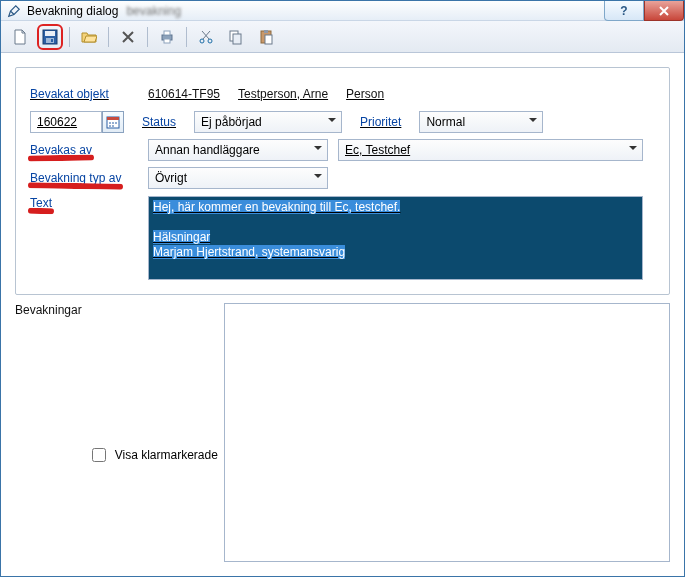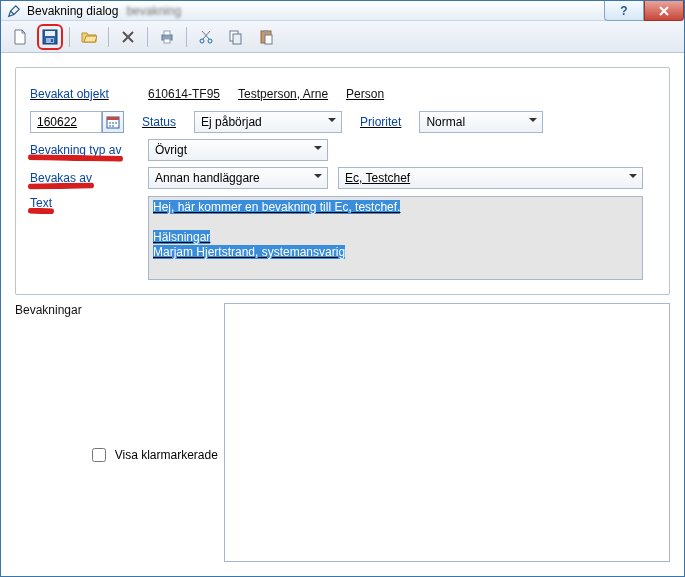--- a/index.html
+++ b/index.html
@@ -41,21 +41,21 @@
   input.text { height:22px; border:1px solid #a6b6cc; background:#fff; padding:0 6px; }
   .datewrap { display:flex; align-items:flex-start; }
   .iconbtn { width:22px; height:22px; border:1px solid #8aa2bf; background:linear-gradient(#f6fbff,#e2ecf6); display:flex; align-items:center; justify-content:center;}
   .statuslab, .priolab { color:#0845a3;text-align:right; }
   select, .combo { height:22px; border:1px solid #a6b6cc; background:linear-gradient(#fdfdfd,#eef2f7); padding:0 22px 0 6px; appearance:none; position:relative; }
   .combo-wrap { position:relative; display:inline-block; }
   .combo-wrap::after { content:""; position:absolute; right:6px; top:50%; transform:translateY(-50%); border:4px solid transparent; border-top-color:#333; }
   .combo-wide { width:120px; }
   .textarea-wrap { flex:1; }
   .hlspan { background:#3a8ddb; color:#fff; }
-  .fake-ta { width:100%; min-height:84px; border:1px solid #a6b6cc; padding:3px 4px; line-height:15px; overflow-y:scroll; background:#e5e5e5; white-space:pre-wrap; }
+  .fake-ta { width:100%; min-height:84px; border:1px solid #a6b6cc; padding:3px 4px; line-height:15px; overflow-y:scroll; background:#0c4a6e; white-space:pre-wrap; }
 
   .panel2 { display:flex; flex-direction:row; gap:6px; flex:1; }
   .panel2 .heading { color:#111; }
   .chkrow { display:flex; align-items:center; gap:6px;margin-top:44px; }
   input[type=checkbox]{ width:14px; height:14px; }
   .listbox { flex:1; border:1px solid #a6b6cc; background:#fff; }
 
 </style>
 </head>
 <body>
@@ -166,33 +166,33 @@
             </span>
           </span>
           <span class="statuslab">Status</span>
           <span class="combo-wrap"><select class="combo combo-wide" style="width:148px"><option>Ej påbörjad</option></select></span>
           <span class="priolab">Prioritet</span>
           <span class="combo-wrap"><select class="combo" style="width:124px"><option>Normal</option></select></span>
         </div>
       </div>
 
       <div class="row">
-        <div class="lab"><span class="redmark redmark2">Bevakning typ av</span></div>
-        <div class="val">
-          <span class="combo-wrap"><select class="combo" style="width:180px"><option>Övrigt</option></select></span>
-        </div>
-      </div>
-
-      <div class="row">
         <div class="lab"><span class="redmark">Bevakas av</span></div>
         <div class="val" style="gap:10px">
           <span class="combo-wrap"><select class="combo" style="width:180px"><option>Annan handläggare</option></select></span>
           <span class="combo-wrap" style="flex:1; display:flex">
               <select class="combo" style="flex:1; width:100%"><option>Ec, Testchef</option></select>
             </span>
+        </div>
+      </div>
+
+      <div class="row">
+        <div class="lab"><span class="redmark redmark2">Bevakning typ av</span></div>
+        <div class="val">
+          <span class="combo-wrap"><select class="combo" style="width:180px"><option>Övrigt</option></select></span>
         </div>
       </div>
 
       <div class="row" style="align-items:flex-start; margin-top:4px">
         <div class="lab"><span class="redmark redmark2">Text</span></div>
         <div class="textarea-wrap">
           <div class="fake-ta"><span class="hlspan">Hej, här kommer en bevakning till Ec, testchef.</span>
 <span></span>
 <span class="hlspan">Hälsningar</span>
 <span class="hlspan">Marjam Hjertstrand, systemansvarig</span></div>

